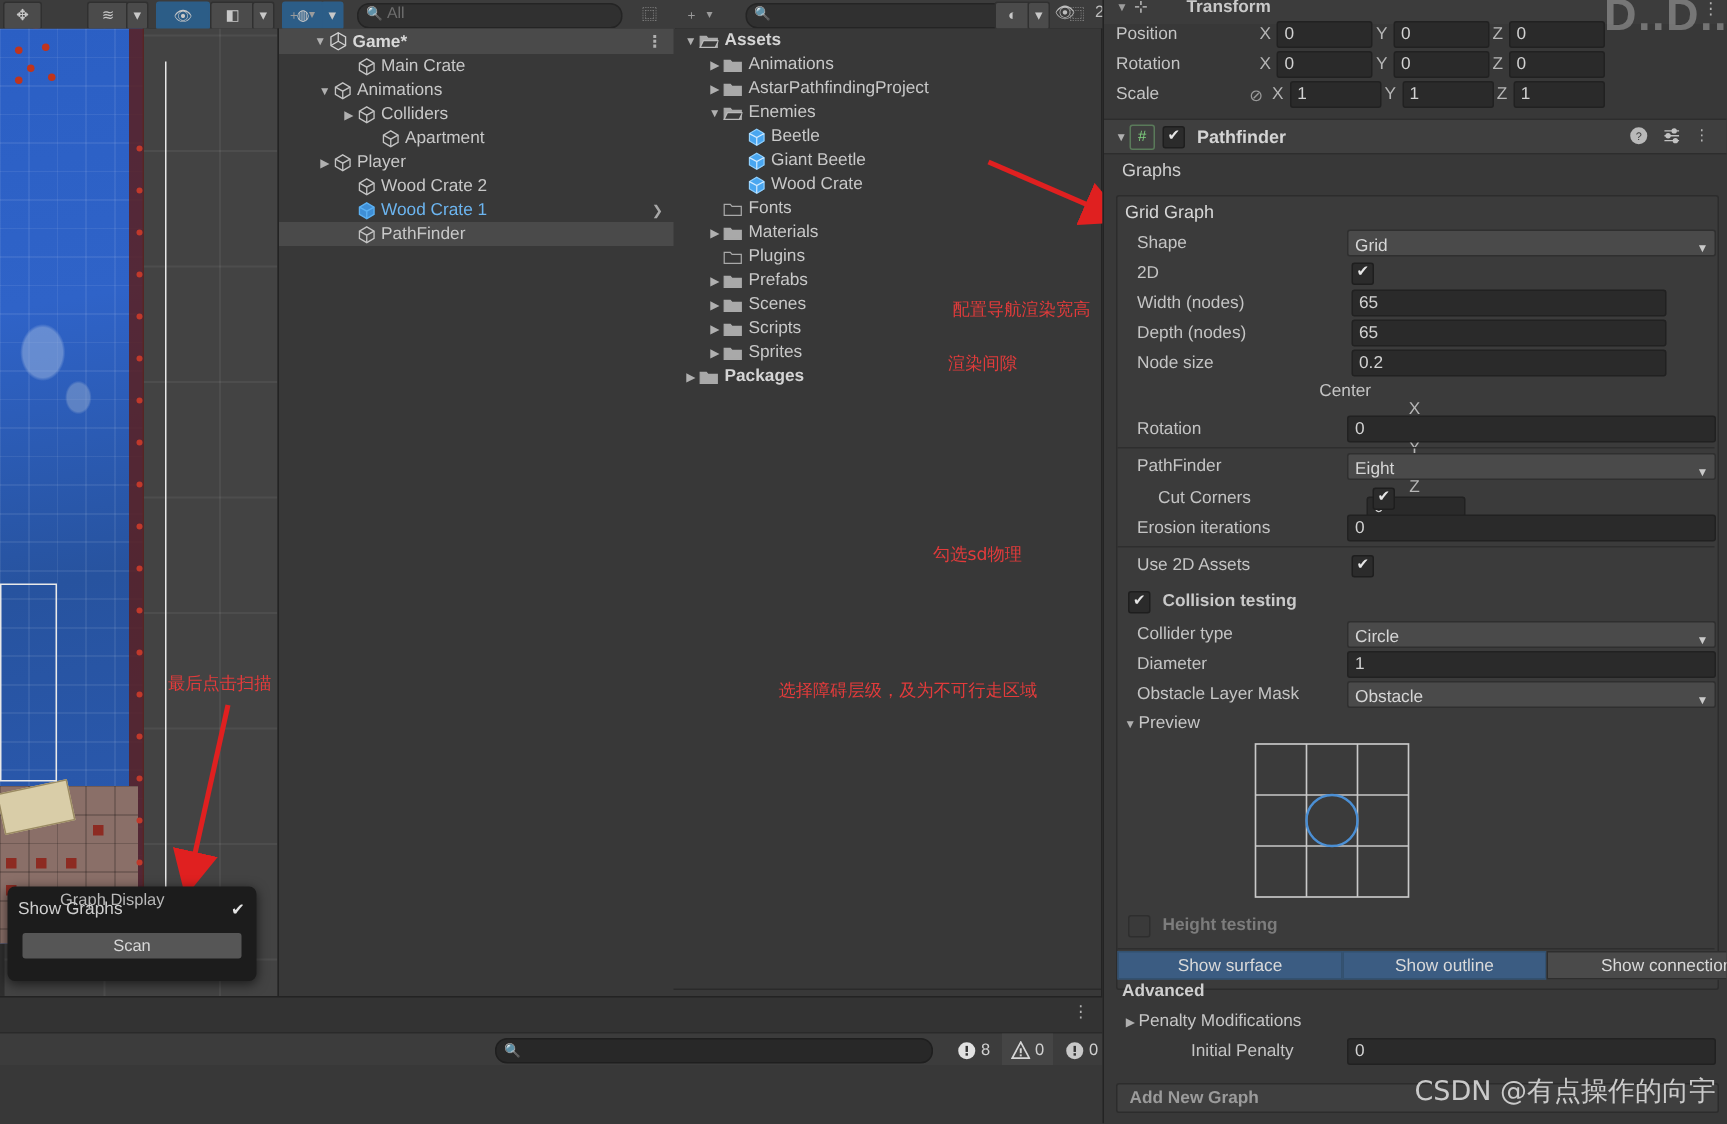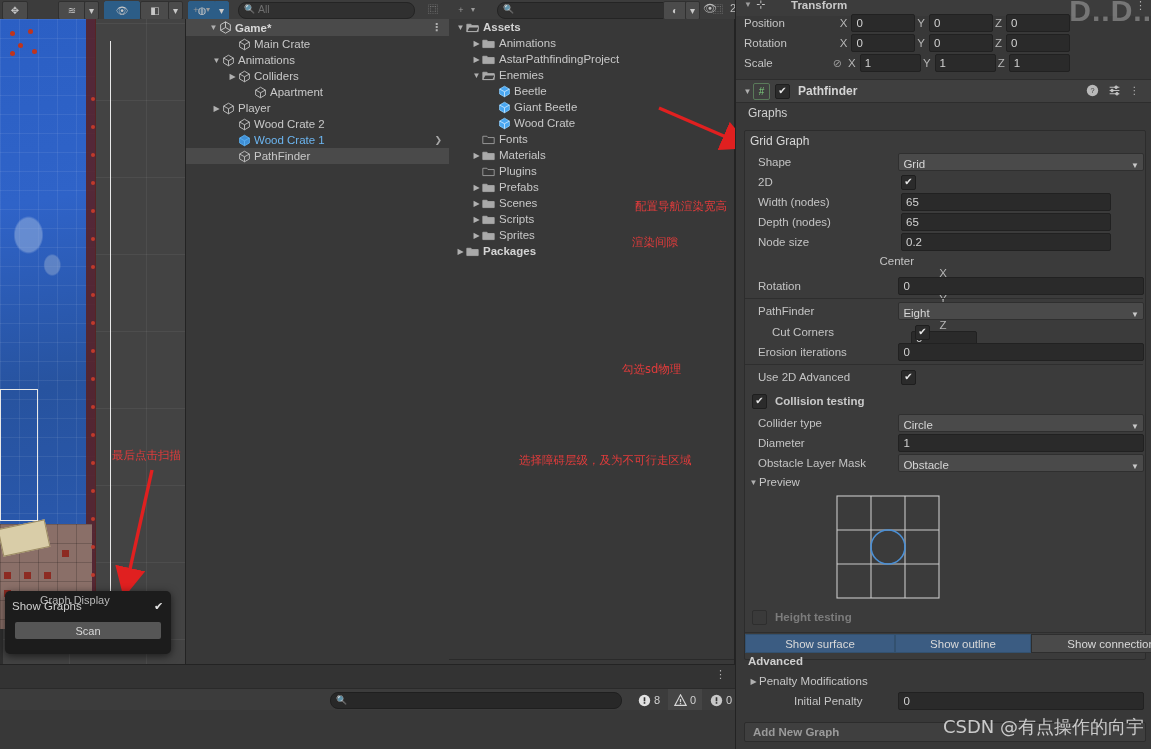--- a/index.html
+++ b/index.html
@@ -607,21 +607,21 @@
     </div>
 
     <div class="abs grow" style="left:8px;top:342px;width:400px;">
       <span class="glabel" style="width:143px;">Erosion iterations</span>
       <span class="numfield" style="width:240px;">0</span>
     </div>
 
     <div class="sepline" style="left:9px;top:364px;width:398px;"></div>
 
     <div class="abs grow" style="left:8px;top:367px;width:400px;">
-      <span class="glabel" style="width:143px;">Use 2D Advanced</span>
+      <span class="glabel" style="width:143px;">Use 2D Assets</span>
       <span class="chk">✔</span>
     </div>
 
     <div class="abs grow" style="left:8px;top:391px;width:400px;">
       <span class="chk" style="margin-left:8px;">✔</span>
       <span style="margin-left:8px;font-weight:bold;color:#c9c9c9;font-size:11.5px;">Collision testing</span>
     </div>
 
     <div class="abs grow" style="left:8px;top:413px;width:400px;">
       <span class="glabel" style="width:143px;">Collider type</span>

